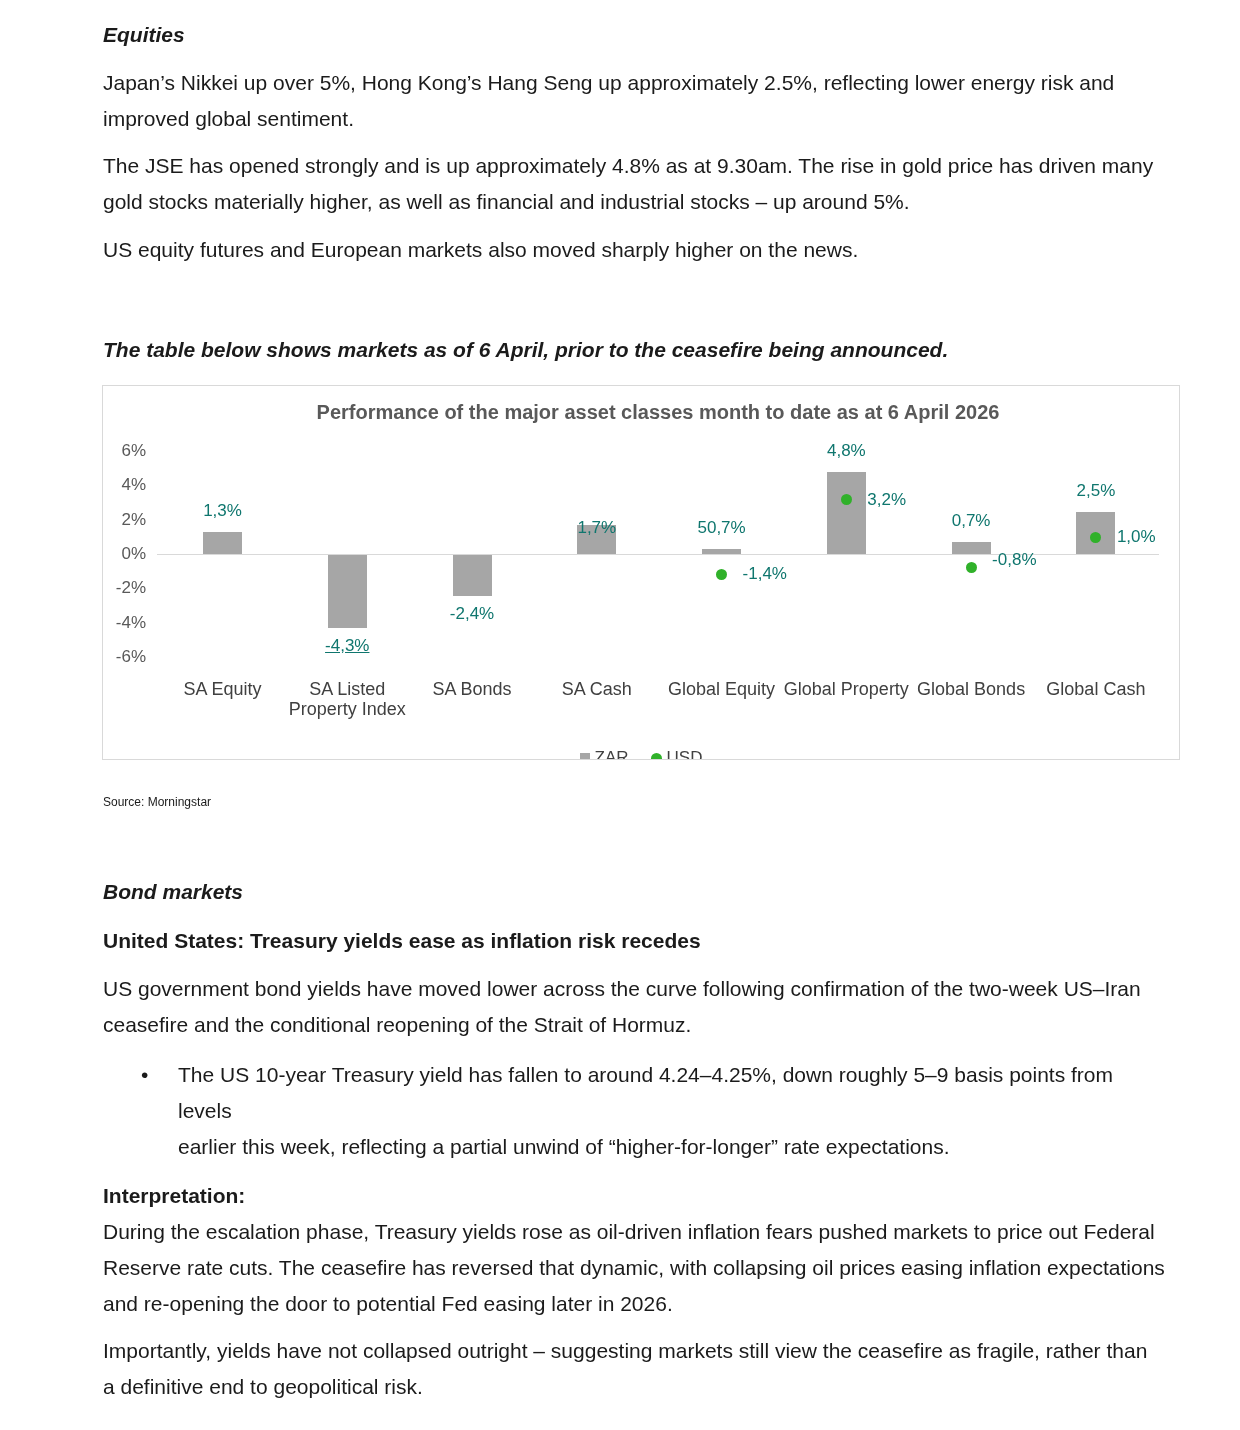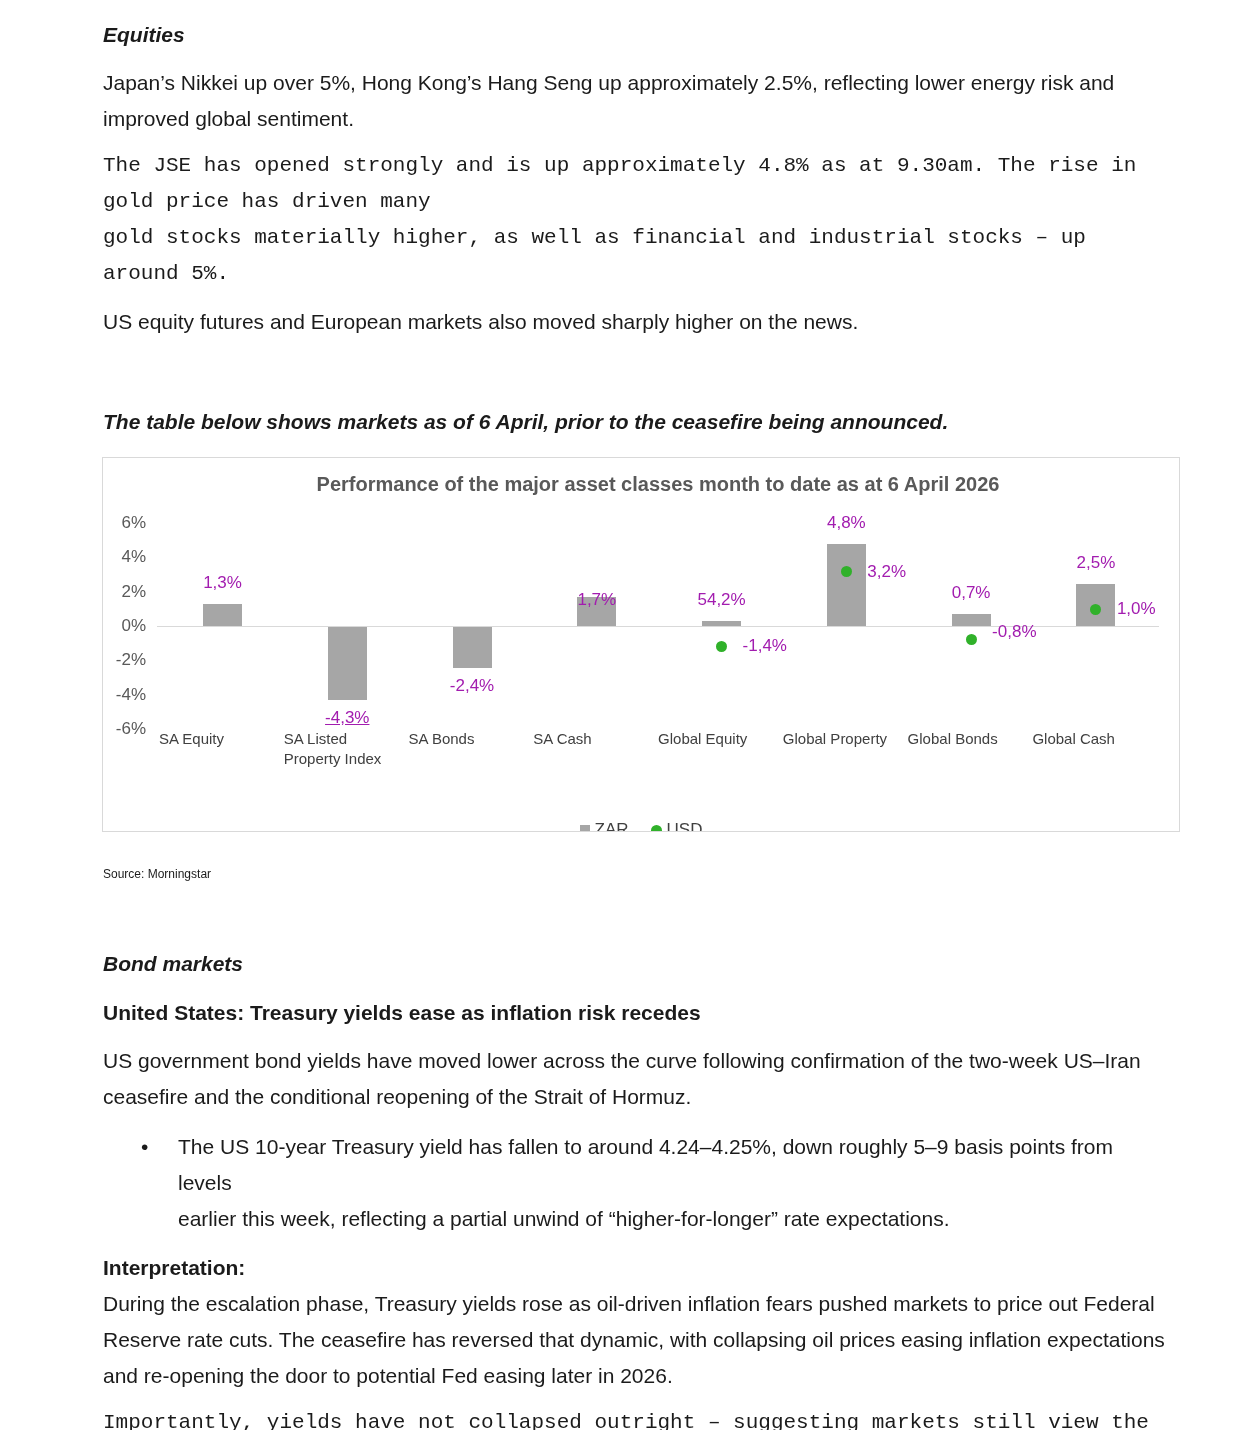--- a/index.html
+++ b/index.html
@@ -1,38 +1,38 @@
 <!DOCTYPE html>
 <html><head>
 <meta charset="utf-8">
 <style>
   html,body{margin:0;padding:0;background:#ffffff;}
   body{width:1240px;font-family:"Liberation Sans","DejaVu Sans",sans-serif;color:#1b1b1b;}
   .content{padding:17px 70px 13px 103px;width:1067px;}
   .line{font-size:21px;line-height:36px;white-space:pre-line;margin:0;}
   .h-italic{font-weight:bold;font-style:italic;}
   .h-bold{font-weight:bold;}
-  .mt12{margin-top:12px;} .mt11{margin-top:11px;font-family:Liberation Mono, monospace;} .mt13{margin-top:13px;}
+  .mt12{margin-top:12px;} .mt11{margin-top:11px;} .mt13{margin-top:13px;}
   .mt54{margin-top:54px;} .mt64{margin-top:64px;}
   .source{font-size:12px;line-height:36px;margin:24px 0 0 0;}
   .bullet-item{position:relative;padding-left:75px;margin-top:14px;}
   .bullet-item .glyph{position:absolute;left:38px;top:0;line-height:36px;font-size:21px;}
   
   .chart-box{position:relative;margin:17px 0 0 -1px;width:1076px;height:373px;
              border:1px solid #d9d9d9;background:#ffffff;overflow:hidden;}
   .chart-title{position:absolute;left:54px;width:1002px;top:14px;text-align:center;
                font-size:20px;font-weight:bold;color:#595959;line-height:24px;}
   .tick{position:absolute;width:43px;text-align:right;font-size:17px;color:#595959;
         line-height:20px;}
   .axis-line{position:absolute;left:54px;width:1002px;height:1px;background:#d9d9d9;}
   .bar{position:absolute;width:39px;}
   .pt{position:absolute;width:11px;height:11px;border-radius:50%;}
-  .dlabel{position:absolute;font-size:17px;color:#a21caf;line-height:20px;}
+  .dlabel{position:absolute;font-size:17px;color:#0f766e;line-height:20px;}
   .dlabel.c{width:84px;text-align:center;}
-  .cat{position:absolute;width:127px;top:271px;font-size:15px;
+  .cat{position:absolute;width:127px;top:293px;text-align:center;font-size:18px;
        color:#404040;line-height:20px;white-space:pre-line;}
   .legend{position:absolute;left:0;top:336px;width:100%;display:flex;
           justify-content:center;align-items:center;gap:22px;margin-top:26px;}
   .legend-item{display:flex;align-items:center;gap:5px;font-size:17px;color:#404040;}
   .sw-square{width:10px;height:10px;}
   .sw-dot{width:11px;height:11px;border-radius:50%;}
 </style>
 </head>
 <body>
 
@@ -69,21 +69,21 @@
         <div class="dlabel c" style="left: 202.27px; top: 250.1px; text-decoration: underline;">-4,3%</div>
         <div class="cat" style="left: 180.77px;">SA Listed
 Property Index</div>
         <div class="bar" style="left: 349.54px; top: 169px; height: 40.8px; background: rgb(166, 166, 166);"></div>
         <div class="dlabel c" style="left: 327.04px; top: 217.8px;">-2,4%</div>
         <div class="cat" style="left: 305.54px;">SA Bonds</div>
         <div class="bar" style="left: 474.31px; top: 139.1px; height: 28.9px; background: rgb(166, 166, 166);"></div>
         <div class="dlabel c" style="left: 451.81px; top: 108.1px; margin-top: 24px;">1,7%</div>
         <div class="cat" style="left: 430.31px;">SA Cash</div>
         <div class="bar" style="left: 599.08px; top: 162.9px; height: 5.1px; background: rgb(166, 166, 166);"></div>
-        <div class="dlabel c" style="left: 576.58px; top: 131.9px;">54,2%</div>
+        <div class="dlabel c" style="left: 576.58px; top: 131.9px;">50,7%</div>
         <div class="pt" style="left: 613.08px; top: 182.9px; background: rgb(48, 177, 42);"></div>
         <div class="dlabel" style="left: 639.58px; top: 178.4px;">-1,4%</div>
         <div class="cat" style="left: 555.08px;">Global Equity</div>
         <div class="bar" style="left: 723.85px; top: 86.4px; height: 81.6px; background: rgb(166, 166, 166);"></div>
         <div class="dlabel c" style="left: 701.35px; top: 55.4px;">4,8%</div>
         <div class="pt" style="left: 737.85px; top: 108.1px; background: rgb(48, 177, 42);"></div>
         <div class="dlabel" style="left: 764.35px; top: 103.6px;">3,2%</div>
         <div class="cat" style="left: 679.85px;">Global Property</div>
         <div class="bar" style="left: 848.62px; top: 156.1px; height: 11.9px; background: rgb(166, 166, 166);"></div>
         <div class="dlabel c" style="left: 826.12px; top: 125.1px;">0,7%</div>

